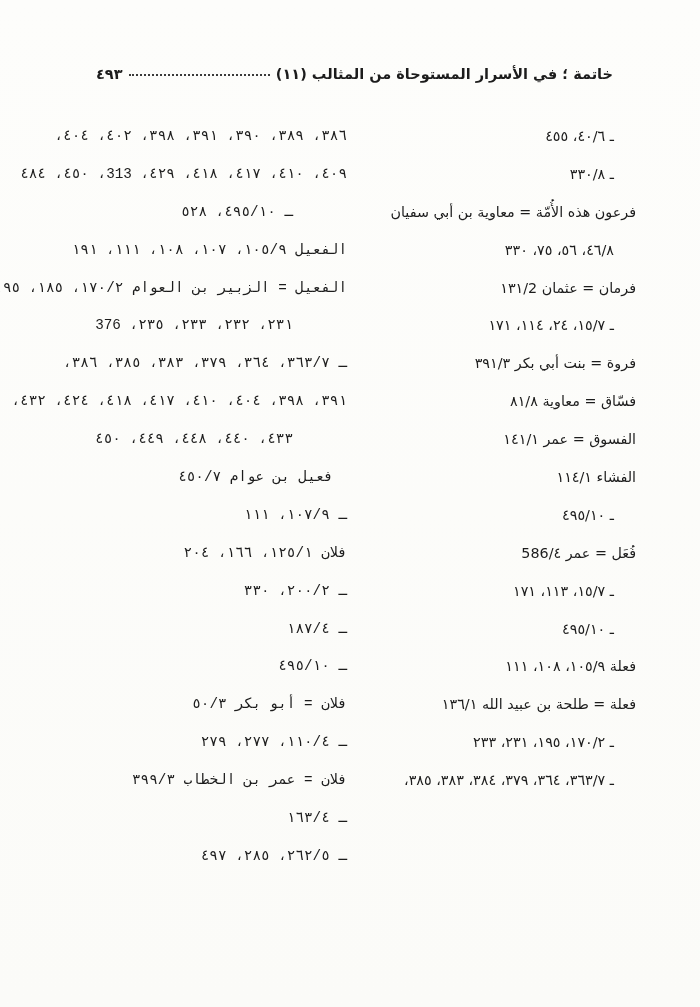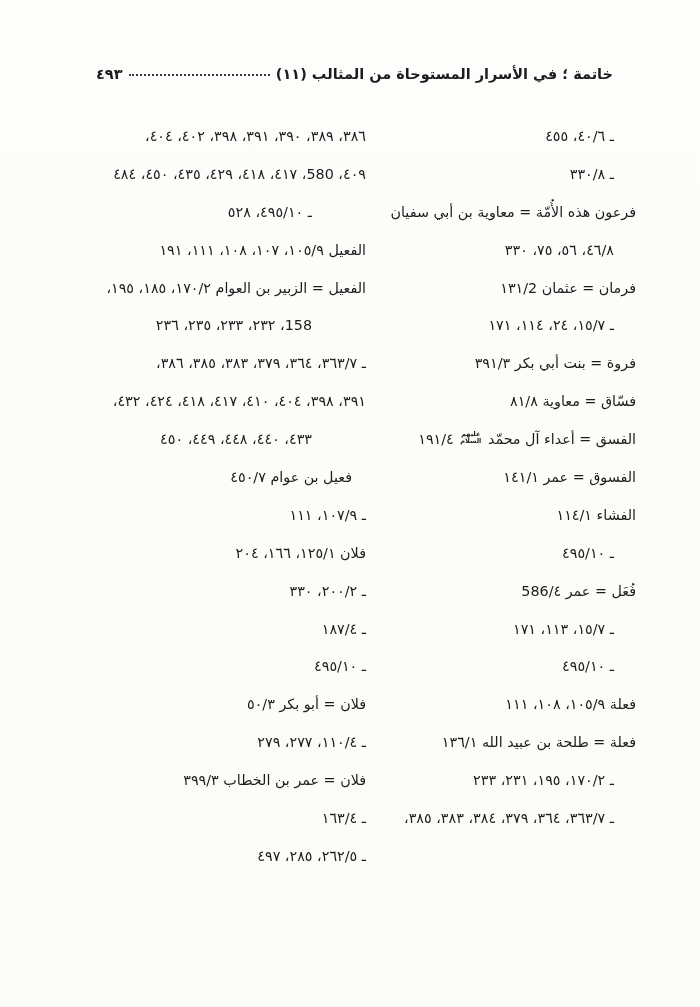--- a/index.html
+++ b/index.html
@@ -24,21 +24,21 @@
     flex:1 1 auto;
     border-bottom:2px dotted #3a3a3a;
     margin:0 6px;
     transform:translateY(-3px);
     min-width:20px;
   }
   .header .pnum{white-space:nowrap;}
   
   .col{position:absolute;top:118px;width:330px;}
   .col-right{right:64px;}
-  .col-left{right:334px;}
+  .col-left{right:353px;font-family:Liberation Mono, monospace;}
   .row{
     height:37.9px;line-height:37.9px;
     text-align:right;white-space:nowrap;
     font-size:14.3px;
   }
   .i1{padding-right:22px;}
   .i2{padding-right:54px;}
   .i3{padding-right:14px;}
   .honorific{
     display:inline-block;width:21px;
@@ -61,44 +61,39 @@
 
   <div class="col col-right">
     <div class="row i1"><span>ـ ٤٠/٦، ٤٥٥</span></div>
     <div class="row i1"><span>ـ ٣٣٠/٨</span></div>
     <div class="row"><span>فرعون هذه الأُمّة = معاوية بن أبي سفيان</span></div>
     <div class="row i1"><span>٤٦/٨، ٥٦، ٧٥، ٣٣٠</span></div>
     <div class="row"><span>فرمان = عثمان ١٣١/2</span></div>
     <div class="row i1"><span>ـ ١٥/٧، ٢٤، ١١٤، ١٧١</span></div>
     <div class="row"><span>فروة = بنت أبي بكر ٣٩١/٣</span></div>
     <div class="row"><span>فسّاق = معاوية ٨١/٨</span></div>
-    <div class="row">
-      <span>الفسق = أعداء آل محمّد</span>
-      <span class="honorific">عليهم السلام</span>
-      <span>١٩١/٤</span>
-    </div>
     <div class="row"><span>الفسوق = عمر ١٤١/١</span></div>
     <div class="row"><span>الفشاء ١١٤/١</span></div>
     <div class="row i1"><span>ـ ٤٩٥/١٠</span></div>
     <div class="row"><span>فُعَل = عمر 586/٤</span></div>
     <div class="row i1"><span>ـ ١٥/٧، ١١٣، ١٧١</span></div>
     <div class="row i1"><span>ـ ٤٩٥/١٠</span></div>
     <div class="row"><span>فعلة ١٠٥/٩، ١٠٨، ١١١</span></div>
     <div class="row"><span>فعلة = طلحة بن عبيد الله ١٣٦/١</span></div>
     <div class="row i1"><span>ـ ١٧٠/٢، ١٩٥، ٢٣١، ٢٣٣</span></div>
     <div class="row i1"><span>ـ ٣٦٣/٧، ٣٦٤، ٣٧٩، ٣٨٤، ٣٨٣، ٣٨٥،</span></div>
   </div>
 
   <div class="col col-left">
     <div class="row"><span>٣٨٦، ٣٨٩، ٣٩٠، ٣٩١، ٣٩٨، ٤٠٢، ٤٠٤،</span></div>
-    <div class="row"><span>٤٠٩، 580، ٤١٧، ٤١٨، ٤٢٩، ٤٣٥، ٤٥٠، ٤٨٤</span></div>
+    <div class="row"><span>٤٠٩، ٤١٠، ٤١٧، ٤١٨، ٤٢٩، 313، ٤٥٠، ٤٨٤</span></div>
     <div class="row i2"><span>ـ ٤٩٥/١٠، ٥٢٨</span></div>
     <div class="row"><span>الفعيل ١٠٥/٩، ١٠٧، ١٠٨، ١١١، ١٩١</span></div>
     <div class="row"><span>الفعيل = الزبير بن العوام ١٧٠/٢، ١٨٥، ١٩٥،</span></div>
-    <div class="row i2"><span>158، ٢٣٢، ٢٣٣، ٢٣٥، ٢٣٦</span></div>
+    <div class="row i2"><span>٢٣١، ٢٣٢، ٢٣٣، ٢٣٥، 376</span></div>
     <div class="row"><span>ـ ٣٦٣/٧، ٣٦٤، ٣٧٩، ٣٨٣، ٣٨٥، ٣٨٦،</span></div>
     <div class="row"><span>٣٩١، ٣٩٨، ٤٠٤، ٤١٠، ٤١٧، ٤١٨، ٤٢٤، ٤٣٢،</span></div>
     <div class="row i2"><span>٤٣٣، ٤٤٠، ٤٤٨، ٤٤٩، ٤٥٠</span></div>
     <div class="row i3"><span>فعيل بن عوام ٤٥٠/٧</span></div>
     <div class="row"><span>ـ ١٠٧/٩، ١١١</span></div>
     <div class="row"><span>فلان ١٢٥/١، ١٦٦، ٢٠٤</span></div>
     <div class="row"><span>ـ ٢٠٠/٢، ٣٣٠</span></div>
     <div class="row"><span>ـ ١٨٧/٤</span></div>
     <div class="row"><span>ـ ٤٩٥/١٠</span></div>
     <div class="row"><span>فلان = أبو بكر ٥٠/٣</span></div>

